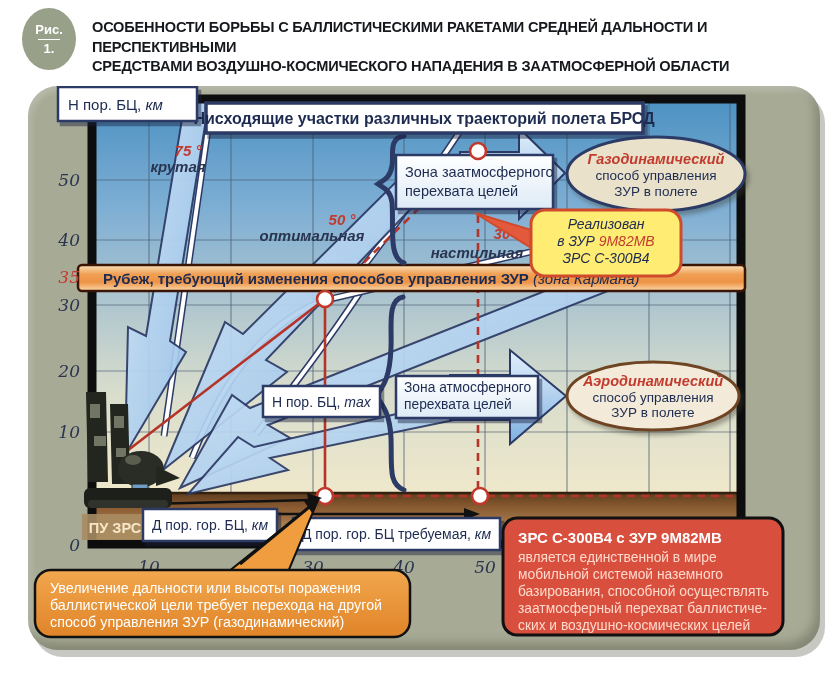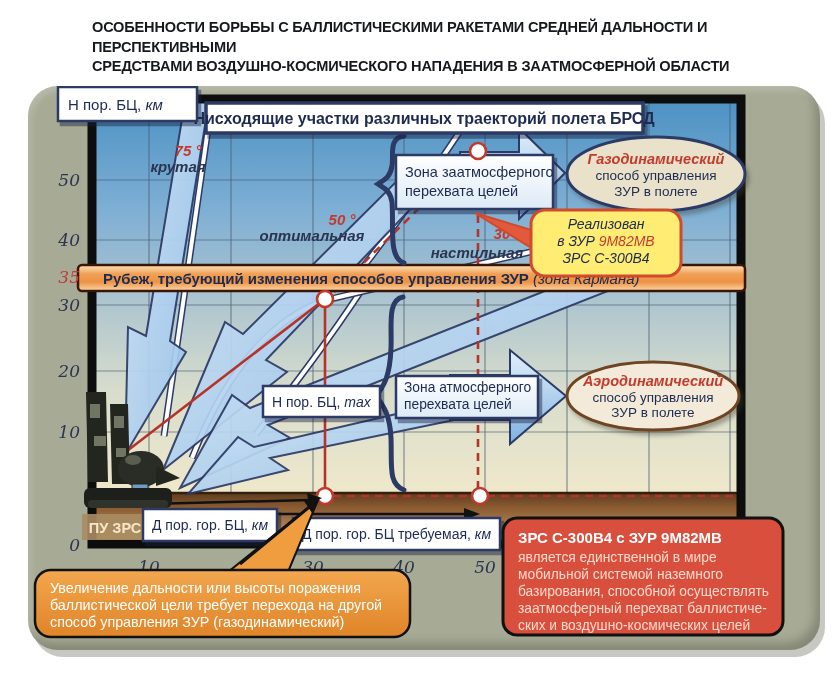--- a/index.html
+++ b/index.html
@@ -27,20 +27,25 @@
   .redline{stroke:#b5342a;stroke-width:2.6;fill:none;}
   .fan{fill:url(#gFan);stroke:#2c3a66;stroke-width:2;opacity:.92;}
   .brace{stroke:#2c3a66;stroke-width:5;fill:none;stroke-linecap:round;}
   .circle-mark{fill:#ffffff;stroke:#c0392b;stroke-width:2.6;}
 </style>
 </head>
 <body>
 
 <div class="stage">
 
+  <div class="fig-badge">
+    <span>Рис.</span>
+    <span class="divider"></span>
+    <span>1.</span>
+  </div>
 
   <div class="title">
     <div>ОСОБЕННОСТИ БОРЬБЫ С БАЛЛИСТИЧЕСКИМИ РАКЕТАМИ СРЕДНЕЙ ДАЛЬНОСТИ И ПЕРСПЕКТИВНЫМИ</div>
     <div>СРЕДСТВАМИ ВОЗДУШНО-КОСМИЧЕСКОГО НАПАДЕНИЯ В ЗААТМОСФЕРНОЙ ОБЛАСТИ</div>
   </div>
 
   <div class="panel">
   <svg viewBox="0 0 792 564" width="792" height="564">
     <defs>
       <linearGradient id="gSky" x1="0" y1="0" x2="0" y2="1">

